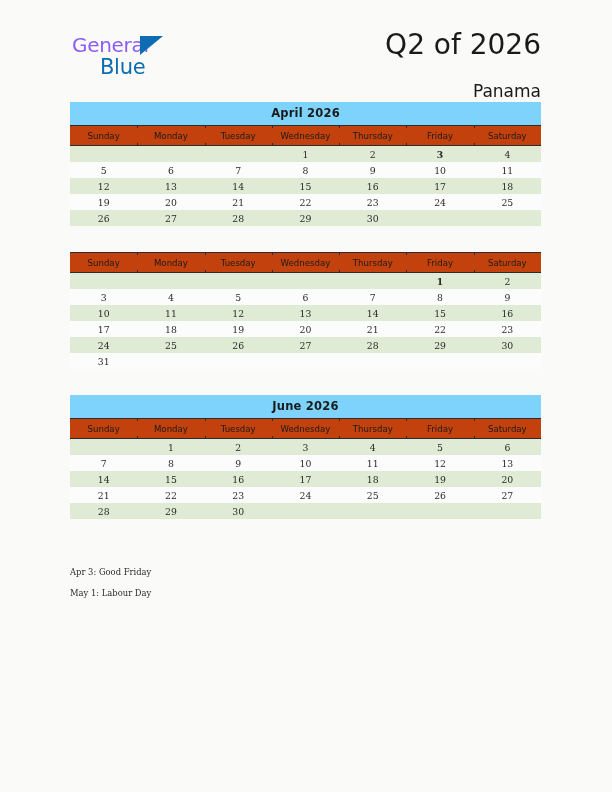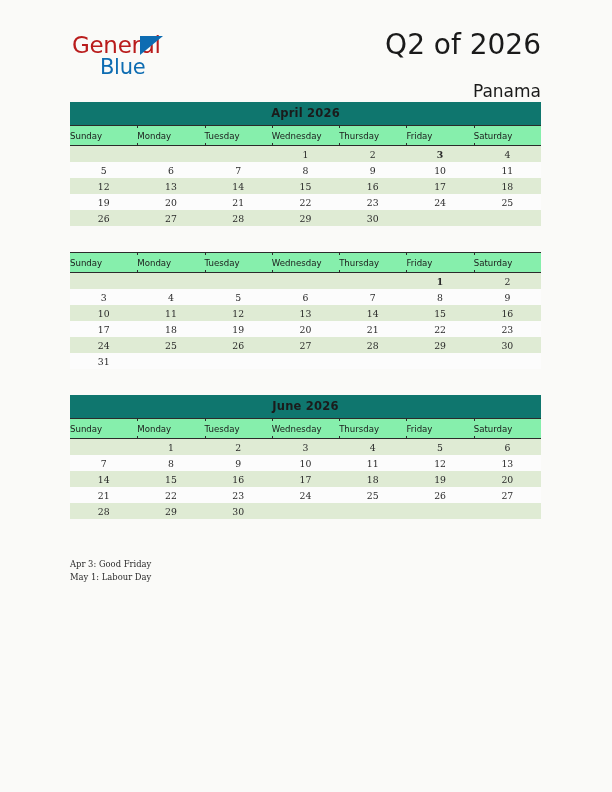--- a/index.html
+++ b/index.html
@@ -28,23 +28,23 @@
     position: absolute;
     left: 72px;
     top: 33px;
     width: 120px;
     height: 50px;
   }
   .logo-general {
     position: absolute;
     left: 0; top: 0;
     font-family: "DejaVu Sans", sans-serif;
-    font-size: 23px;
+    font-size: 20px;
     letter-spacing: -0.3px;
-    color: #b91c1c;
+    color: #8b5cf6;
     line-height: 24px;
     white-space: nowrap;
   }
   .logo-tri {
     position: absolute;
     left: 68px;
     top: 3px;
     width: 0;
     height: 0;
     border-left: 23px solid #0d6cb2;
@@ -93,42 +93,42 @@
   }
   .month {
     width: 471px;
     margin-bottom: 26px;
   }
   .month:last-child { margin-bottom: 16px; }
 
   .month-title {
     height: 23px;
     line-height: 23px;
-    background: #0f766e;
+    background: #7dd3fc;
     text-align: center;
     font-family: "DejaVu Sans", sans-serif;
     font-weight: bold;
     font-size: 11.5px;
     color: #1b1b1b;
     letter-spacing: 0.2px;
   }
 
   table.cal {
     width: 471px;
     border-collapse: collapse;
     table-layout: fixed;
   }
   table.cal th {
     height: 19px;
     font-family: "DejaVu Sans", sans-serif;
     font-weight: normal;
     font-size: 8.6px;
     color: #1b1b1b;
-    text-align: left;
-    background: #86efac;
+    text-align: center;
+    background: #c2410c;
     border-top: 1.4px solid #2b2b2b;
     border-bottom: 1.4px solid #2b2b2b;
     padding: 0;
     position: relative;
   }
   table.cal th .tick-l,
   table.cal th .tick-r {
     position: absolute;
     top: -1.4px;
     width: 0;
@@ -164,21 +164,21 @@
   
   .legend {
     position: absolute;
     left: 70px;
     top: 558px;
     font-family: "DejaVu Serif", serif;
     font-size: 8.4px;
     color: #2a2a2a;
     line-height: 12.5px;
   }
-  .legend div { white-space: nowrap; }
+  .legend div { white-space: nowrap; margin-top: 8px; }
 </style>
 </head>
 <body>
 
 <div class="header">
 
   <div class="logo">
     <span class="logo-general">General</span>
     <span class="logo-tri"></span>
     <span class="logo-blue">Blue</span>

